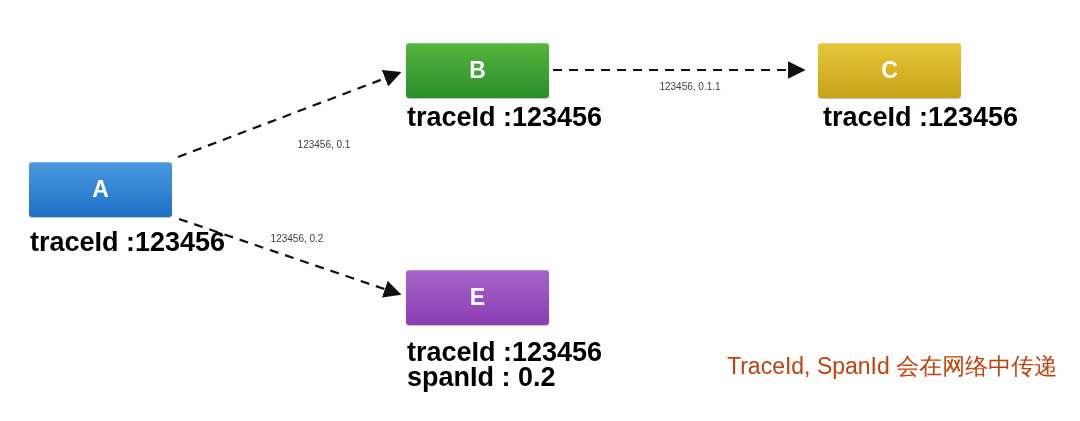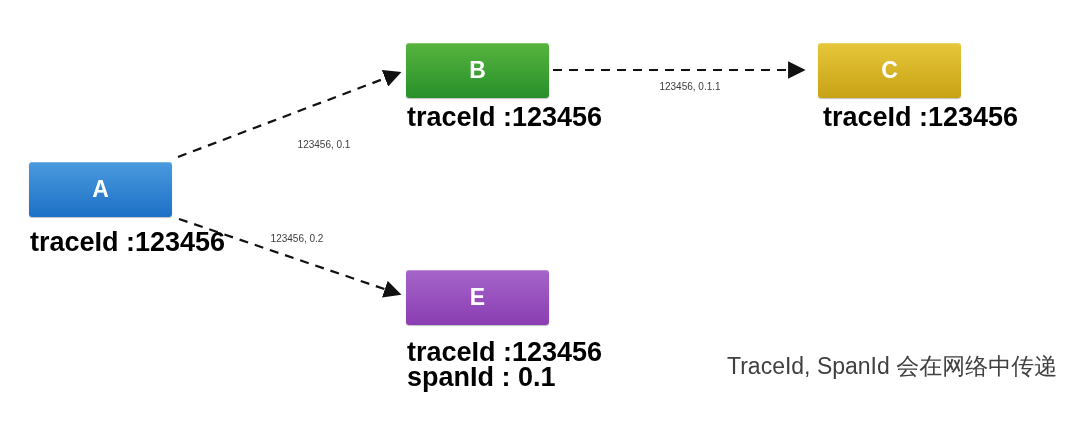--- a/index.html
+++ b/index.html
@@ -54,21 +54,21 @@
     white-space: nowrap;
     text-align: center;
   }
   .edge-label-ab { left: 298px; top: 139px; margin-left: 26px; }
   .edge-label-ae { left: 297px; top: 233px; }
   .edge-label-bc { left: 690px; top: 81px; }
   .caption {
     position: absolute;
     left: 727px;
     top: 351px;
-    color: #404040;
+    color: #c2410c;
     font-size: 23px;
     white-space: nowrap;
   }
 </style>
 </head>
 <body>
 
 <div class="canvas">
 
   <svg class="arrow-layer" viewBox="0 0 1080 421" xmlns="http://www.w3.org/2000/svg">
@@ -99,21 +99,21 @@
     <div>traceId :123456</div>
   </div>
   <div class="trace-block trace-b">
     <div>traceId :123456</div>
   </div>
   <div class="trace-block trace-c">
     <div>traceId :123456</div>
   </div>
   <div class="trace-block trace-e">
     <div>traceId :123456</div>
-    <div>spanId : 0.1</div>
+    <div>spanId : 0.2</div>
   </div>
 
   <div class="edge-label edge-label-ab">123456, 0.1</div>
   <div class="edge-label edge-label-ae">123456, 0.2</div>
   <div class="edge-label edge-label-bc">123456, 0.1.1</div>
 
   <div class="caption">TraceId, SpanId 会在网络中传递</div>
 
 </div>
 

